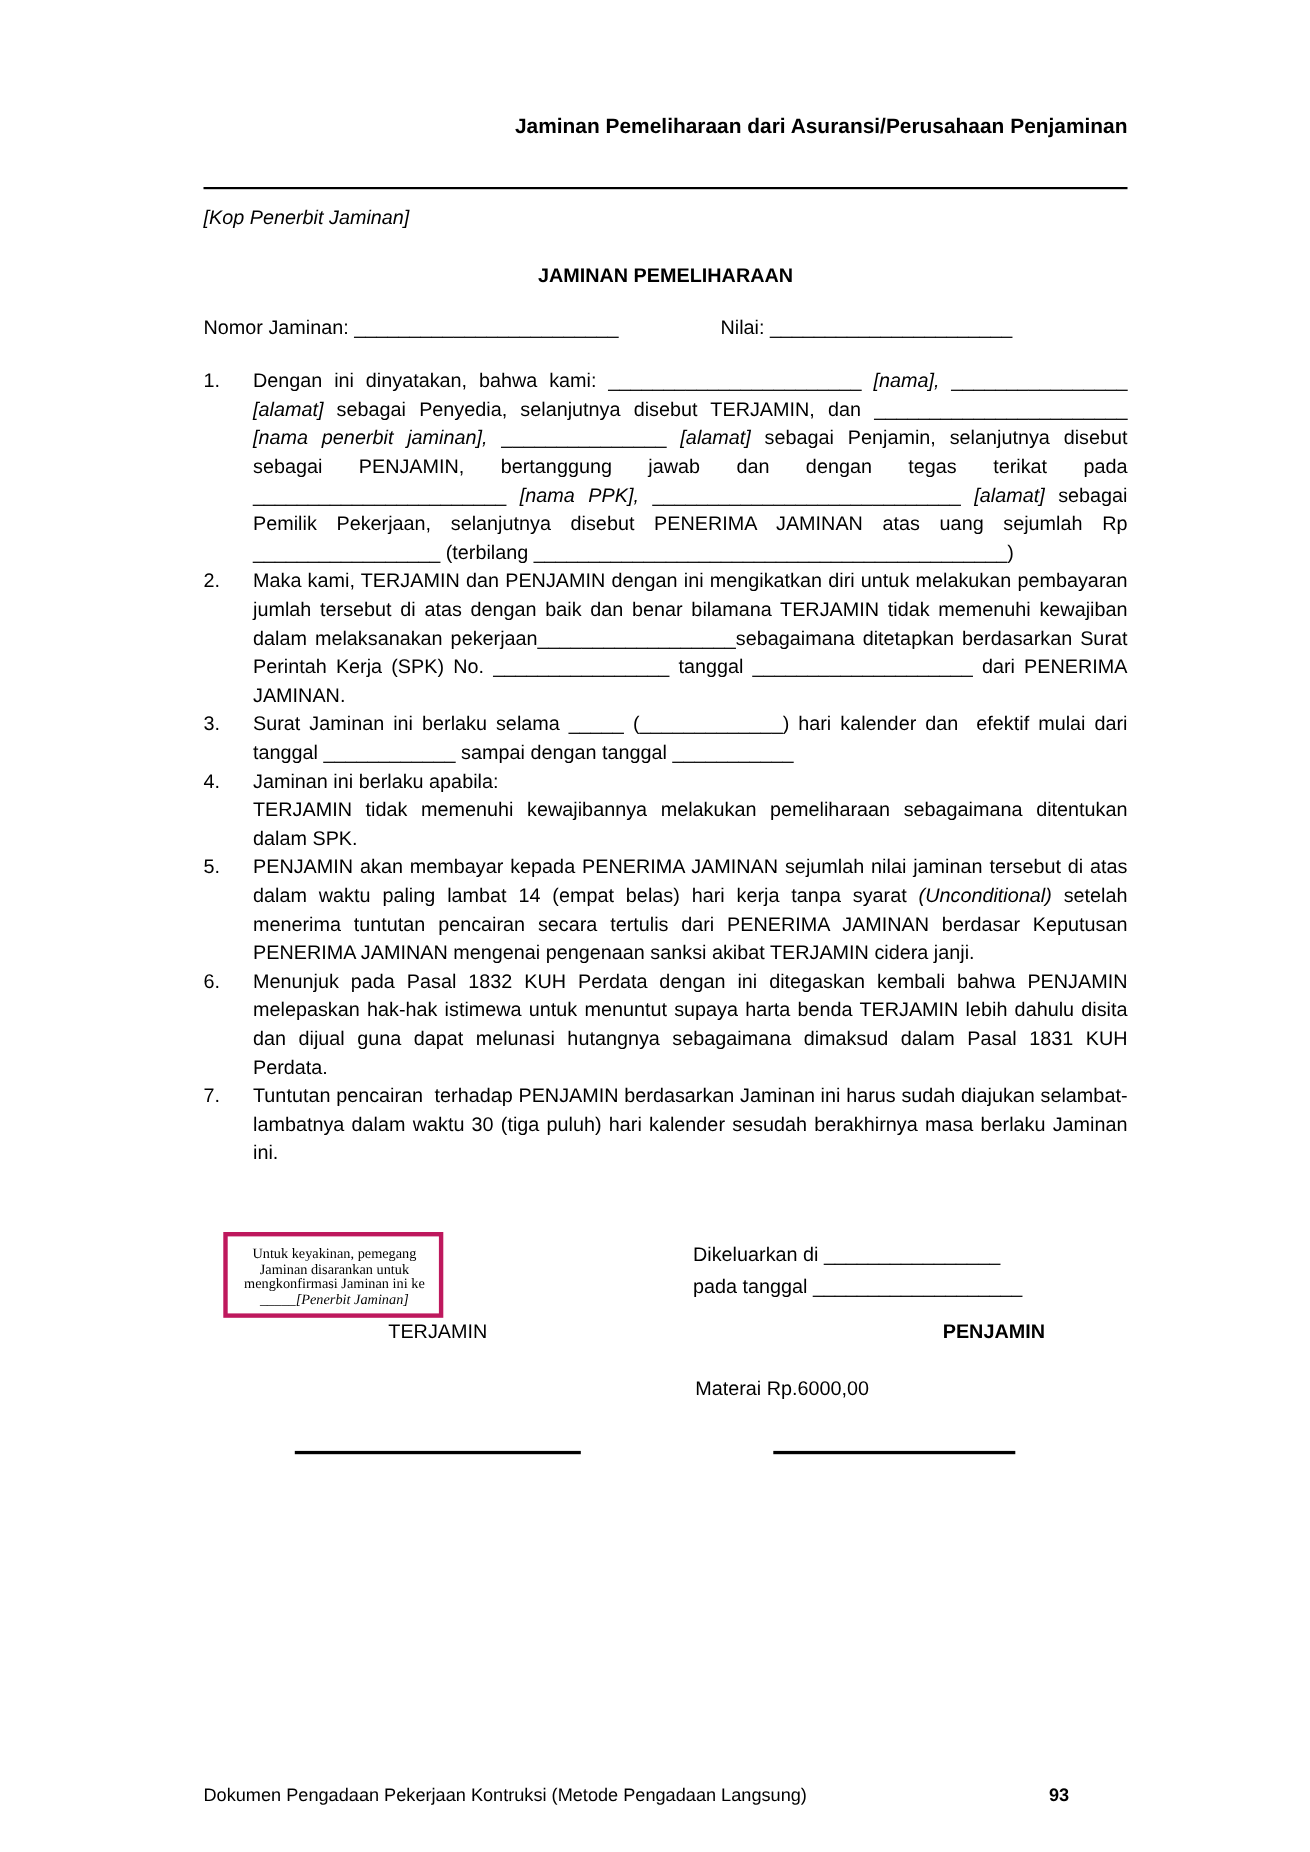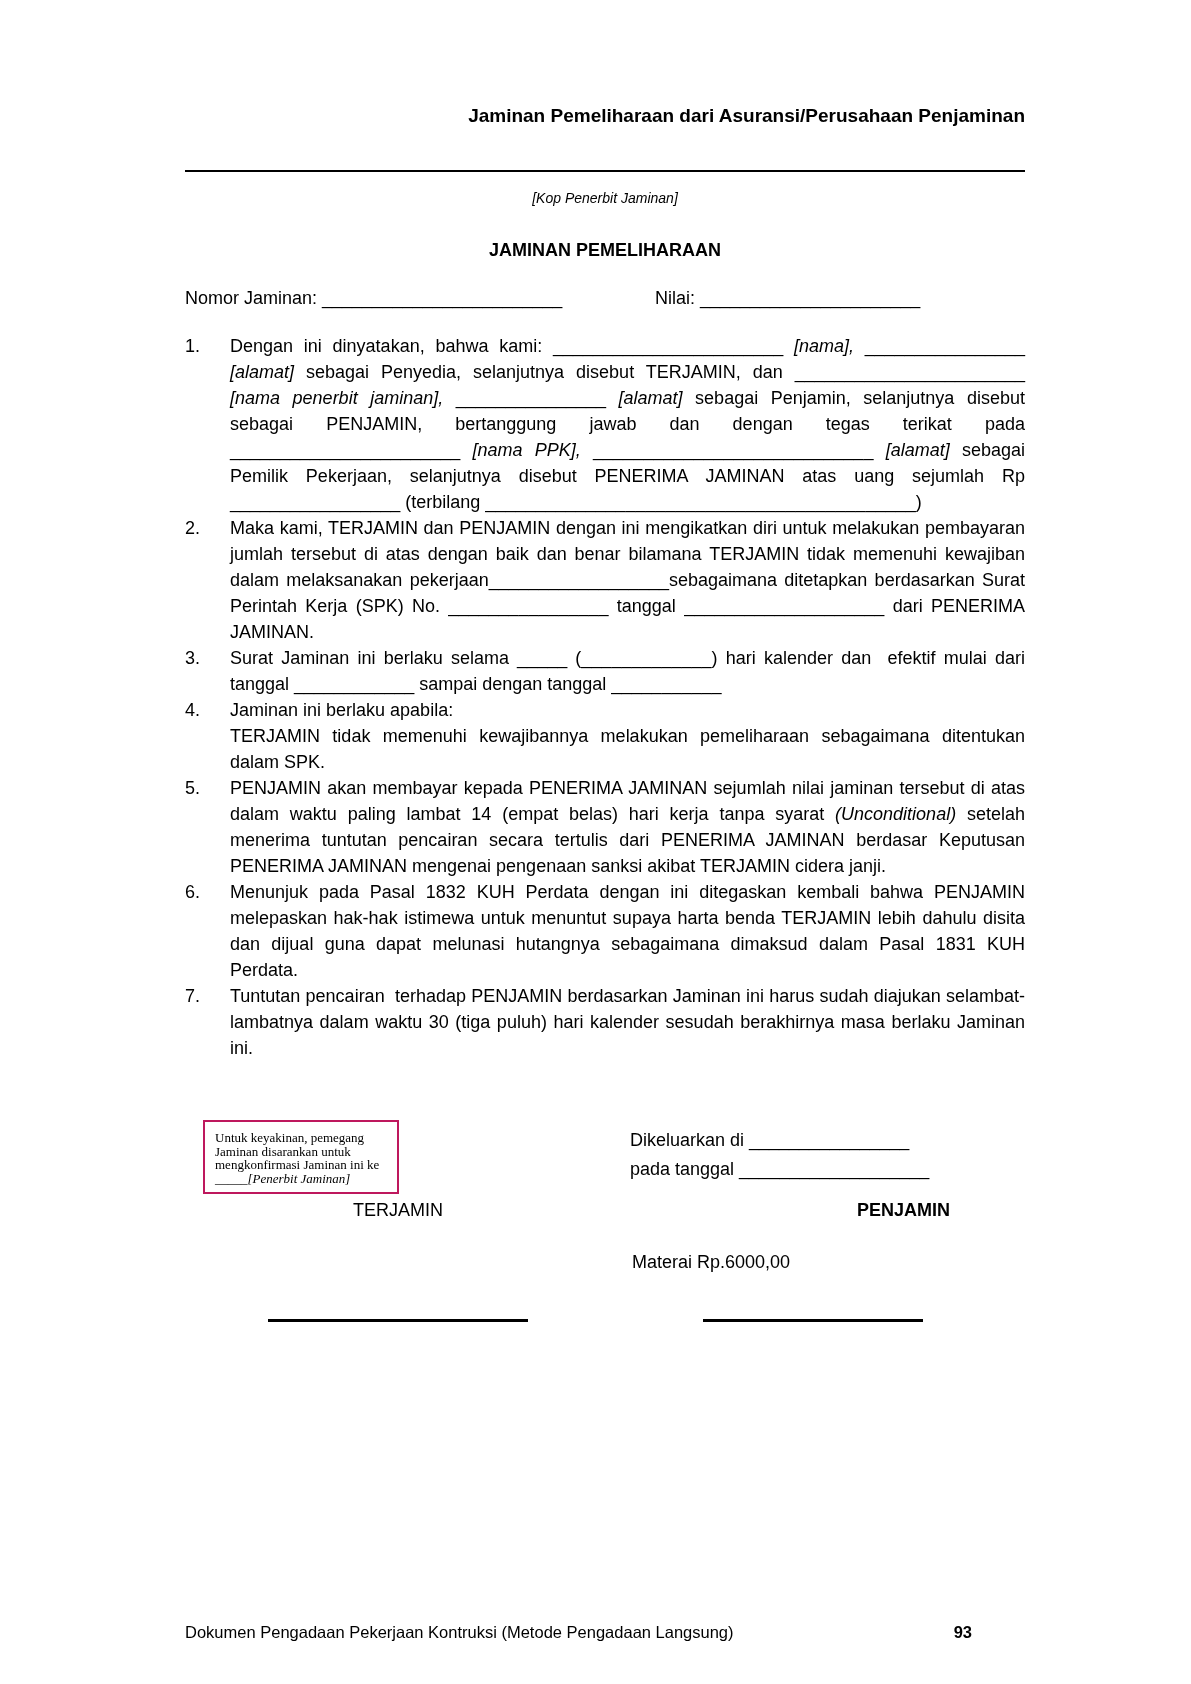--- a/index.html
+++ b/index.html
@@ -18,23 +18,22 @@
     text-align:right;
     font-size:19px; font-weight:bold; line-height:23px;
   }
   .header-rule {
     margin-top:43px;
     border:0; border-top:2px solid #000;
     height:0;
   }
   .letterhead {
     margin-top:15px;
-    text-align:center;
     font-style:italic;
-    font-size:14px; line-height:23px;
+    font-size:18px; line-height:23px;
   }
   .document-title {
     margin:29px 0 0 0;
     text-align:center;
     font-size:18px; font-weight:bold; line-height:23px;
   }
   .ref-row {
     position:relative;
     margin-top:25px;
     font-size:18px; line-height:23px;
@@ -47,24 +46,24 @@
     font-size:18px; line-height:26px;
   }
   .clause-item { display:flex; }
   .clause-num { width:45px; flex-shrink:0; }
   .clause-text { flex:1; text-align:justify; }
   .italic { font-style:italic; }
 
   .note-box {
     position:absolute; left:203px; top:1120px;
     width:174px; height:55px;
-    border:2px solid #be185d;
+    border:4px solid #be185d;
     padding:9px 8px 6px 10px;
     font-family:"Liberation Serif", serif;
-    font-size:13px; line-height:13.5px;
+    font-size:13px; line-height:13.5px;text-align:center;
   }
   .issuance {
     position:absolute; left:630px; top:1126px;
     font-size:18px; line-height:29px;
   }
   .sig-title-left {
     position:absolute; left:268px; top:1200px; width:260px;
     text-align:center; font-size:18px; font-weight:normal;
   }
   .sig-title-right {

